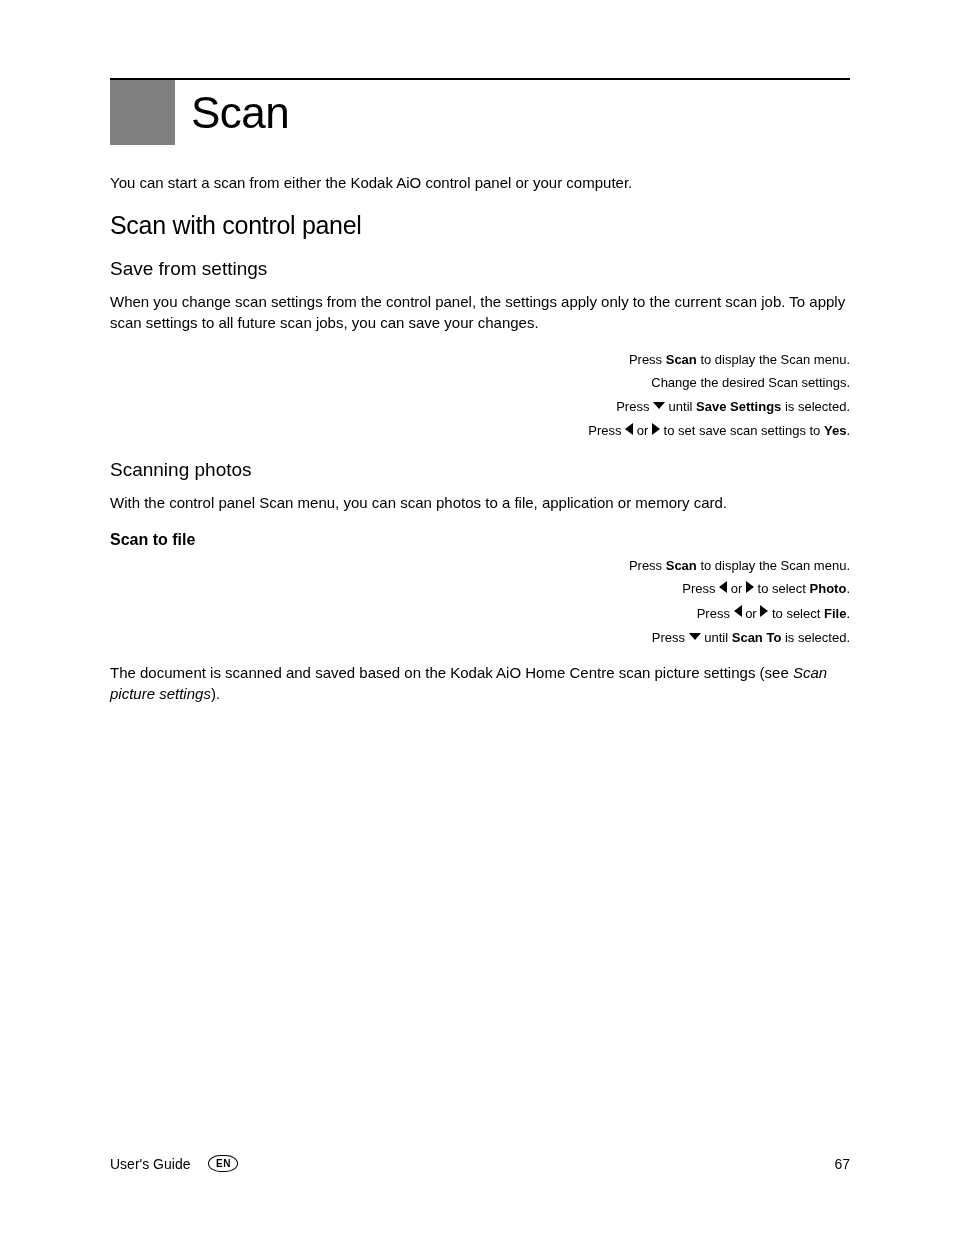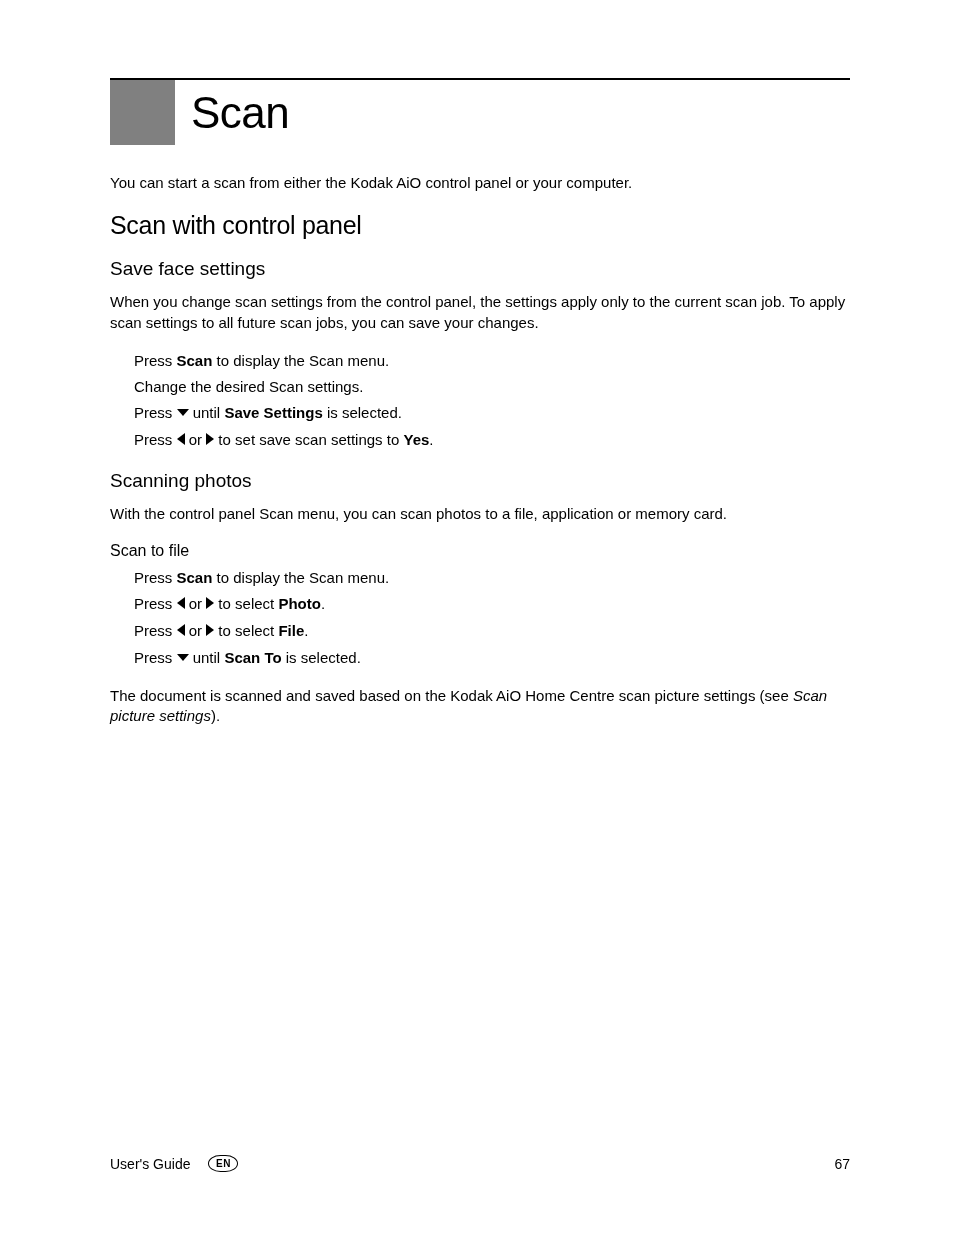--- a/index.html
+++ b/index.html
@@ -51,30 +51,31 @@
     margin: 16px 0 12px 0;
     letter-spacing: -0.3px;
   }
   .h3 {
     font-size: 19px;
     font-weight: 400;
     margin: 18px 0 12px 0;
   }
   .h4 {
     font-size: 16px;
-    font-weight: 400;
+    font-weight: 700;
     margin: 16px 0 8px 0;
   }
   .steps {
     margin: 0 0 16px 24px;
   }
   .step {
-    font-size: 15px;
+    font-size: 13px;
     line-height: 1.35;
     margin: 6px 0;
+    text-align: right;
   }
   .bold { font-weight: 700; }
   .italic { font-style: italic; }
   .arrow {
     display: inline-block;
     vertical-align: middle;
     position: relative;
     top: -1px;
   }
   .footer {
@@ -109,21 +110,21 @@
 
   <div class="chapter-header">
     <div class="chapter-square"></div>
     <div class="chapter-title">Scan</div>
   </div>
 
   <p class="body-text">You can start a scan from either the Kodak AiO control panel or your computer.</p>
 
   <h2 class="h2">Scan with control panel</h2>
 
-  <h3 class="h3">Save face settings</h3>
+  <h3 class="h3">Save from settings</h3>
   <p class="body-text">When you change scan settings from the control panel, the settings apply only to the current scan job. To apply scan settings to all future scan jobs, you can save your changes.</p>
 
   <div class="steps">
     <div class="step">
       <span>Press </span><span class="bold">Scan</span><span> to display the Scan menu.</span>
     </div>
     <div class="step">Change the desired Scan settings.</div>
     <div class="step">
       <span>Press </span><span class="arrow"><svg width="12" height="9" viewBox="0 0 12 9">
             <polygon points="0,0 12,0 6,7" fill="#000"></polygon>

